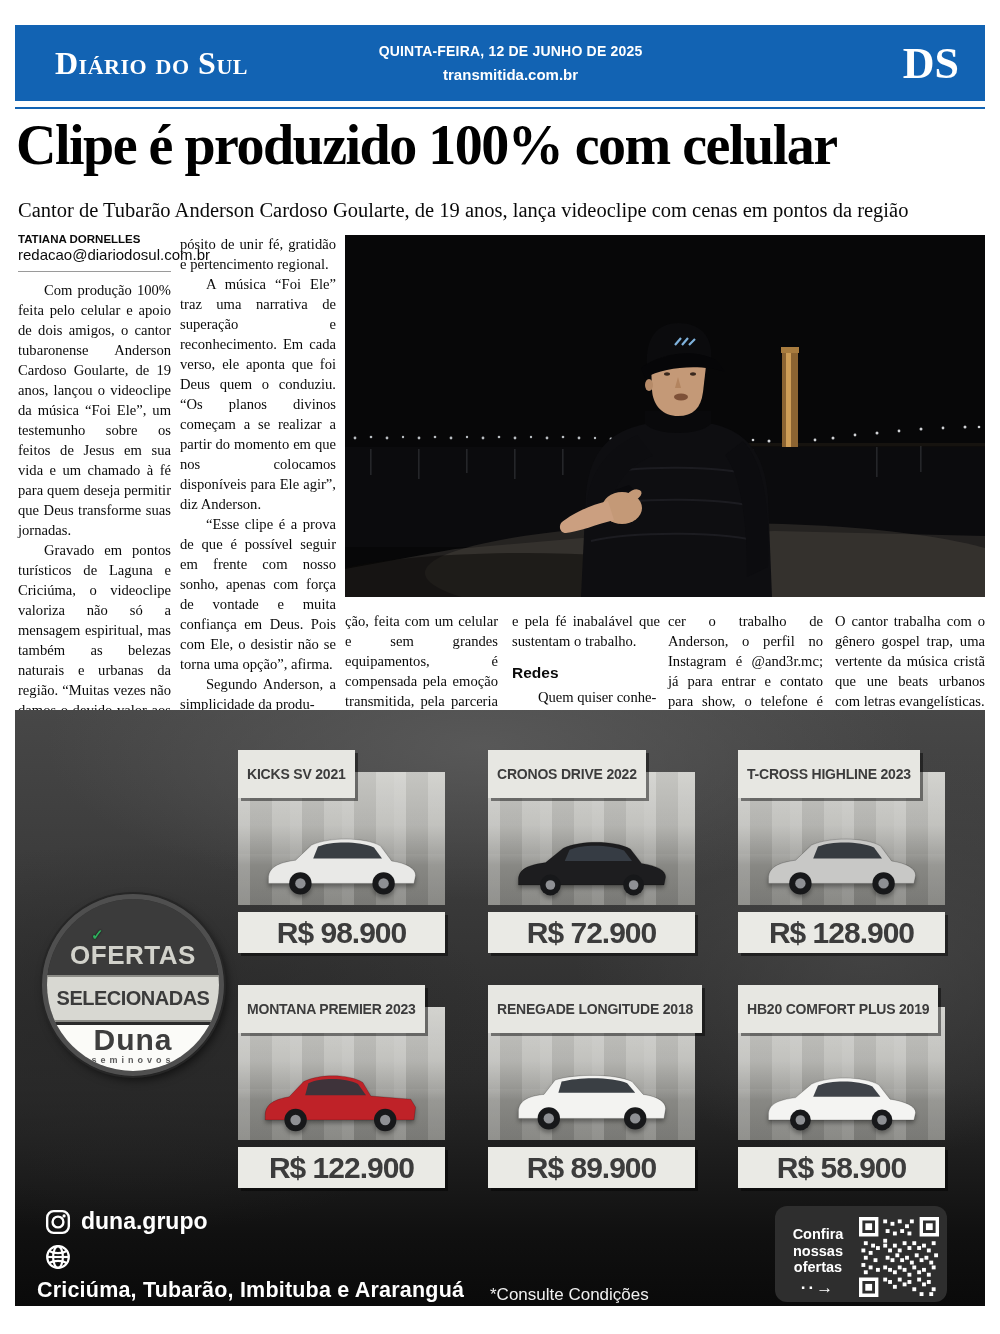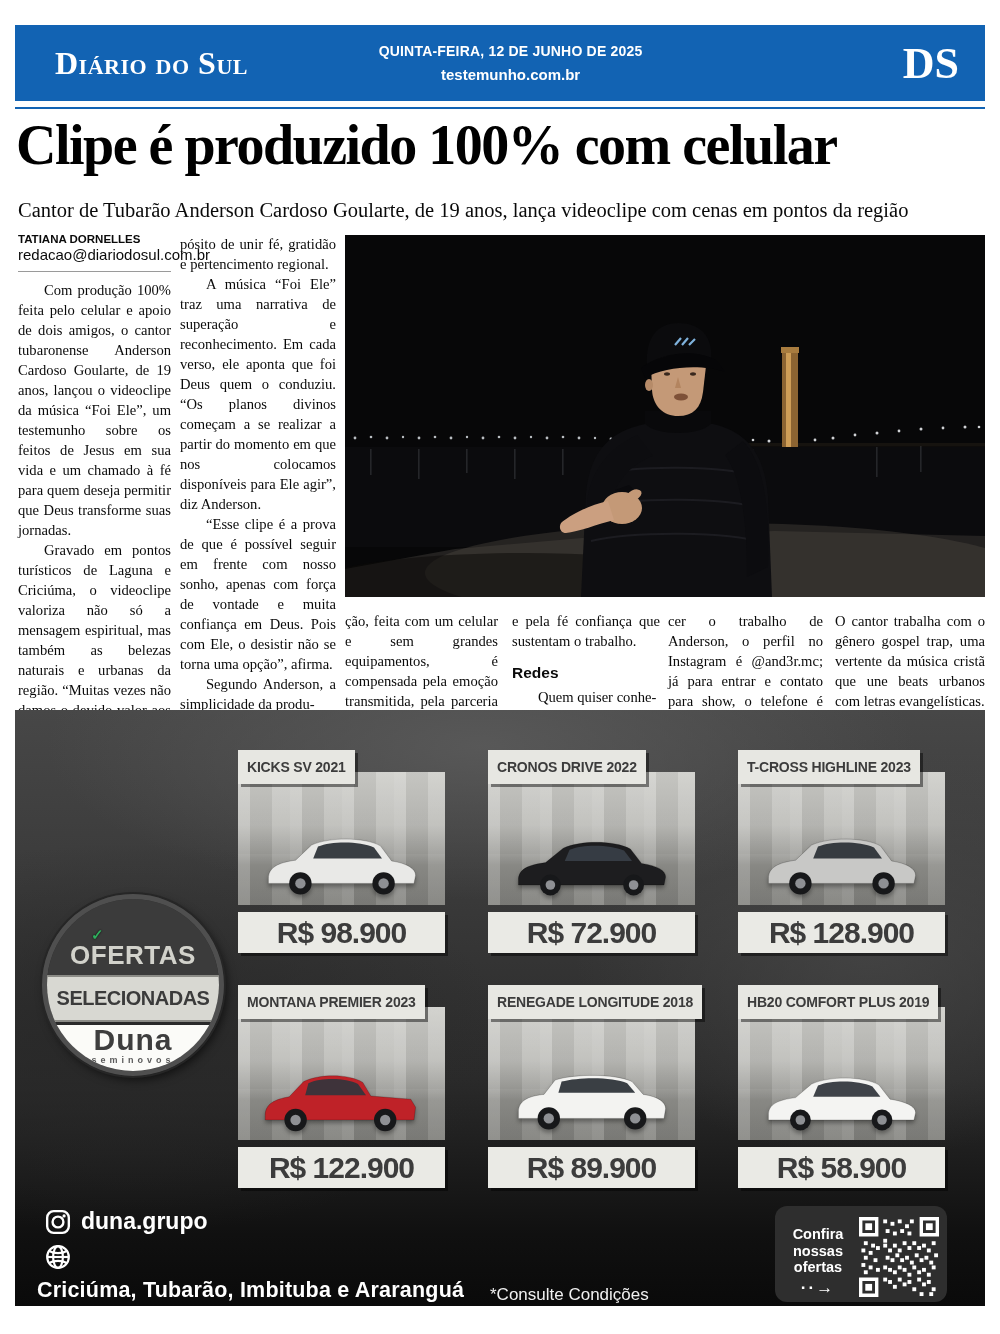--- a/index.html
+++ b/index.html
@@ -63,21 +63,21 @@
              font-weight:bold;font-size:20px;letter-spacing:-.5px;border-top:2px solid #8b8b86;border-bottom:2px solid #8b8b86;}
   .badge-bottom{height:31%;background:#fbfbf8;text-align:center;}
   .brand{font-size:30px;font-weight:bold;color:#3e3e3e;letter-spacing:1px;line-height:1.0;margin-top:3px;}
   .brand-sub{font-size:9px;letter-spacing:4px;color:#5a5a5a;font-weight:bold;}
   .badge .check{position:absolute;left:44px;top:27px;color:#2fae5d;font-size:15px;font-weight:bold;
                 text-shadow:0 0 2px #000;}
 
   
   .card{position:absolute;width:207px;height:203px;}
   .card .tag{position:absolute;left:0;top:0;background:#e7e7e2;color:#3c3c3c;font-weight:bold;
-             font-size:14px;letter-spacing:-.2px;padding:9px 9px;white-space:nowrap;
+             font-size:14px;letter-spacing:-.2px;padding:16px 9px;white-space:nowrap;
              box-shadow:3px 3px 0 rgba(0,0,0,.45);z-index:2;}
   .card .imgbox{position:absolute;left:0;top:22px;width:207px;height:133px;overflow:hidden;
              display:flex;align-items:flex-end;justify-content:center;
              background:
                repeating-linear-gradient(90deg, rgba(255,255,255,.14) 0 12px, rgba(0,0,0,.05) 12px 34px, rgba(255,255,255,.08) 34px 52px),
                linear-gradient(180deg,#cfcfcb 0%,#bdbdb9 40%,#9d9d99 62%,#88888400 62%),
                linear-gradient(180deg,#c6c6c2 0%,#b2b2ae 55%,#8f8f8b 70%,#7f7f7b 100%);}
   .car{width:176px;height:82px;margin-bottom:3px;filter:drop-shadow(0 3px 2px rgba(0,0,0,.35));}
   .card .price{position:absolute;left:0;top:162px;width:207px;height:41px;background:#eaeae5;color:#3c3c3c;
              font-weight:bold;font-size:30px;letter-spacing:-1px;display:flex;align-items:center;justify-content:center;
@@ -98,21 +98,21 @@
 </head>
 <body>
 
 <div class="page">
 
   <header>
     <div class="bluebar">
       <div class="nameplate">Diário do Sul</div>
       <div class="mast-center">
         <div class="mast-date">QUINTA-FEIRA, 12 DE JUNHO DE 2025</div>
-        <div class="mast-site">testemunho.com.br</div>
+        <div class="mast-site">transmitida.com.br</div>
       </div>
       <div class="mast-initials">DS</div>
     </div>
     <div class="blue-rule"></div>
   </header>
 
   <h1 class="headline">Clipe é produzido 100% com celular</h1>
   <p class="subhead">Cantor de Tubarão Anderson Cardoso Goularte, de 19 anos, lança videoclipe com cenas em pontos da região</p>
 
   <div class="byline">
@@ -225,21 +225,21 @@
         <path d="M263,266 C245,270 227,279 217,287 C213,291 215,298 221,298 C233,297 253,289 269,285 Z" fill="#cb9f80"></path>
         <ellipse cx="289" cy="260" rx="8" ry="5" fill="#c49977" transform="rotate(-25 289 260)"></ellipse>
       </g>
     </svg>
   </div>
 
   <div class="col col3">
     <p>ção, feita com um celular e sem grandes equipamentos, é compensada pela emoção transmitida, pela parceria verdadeira</p>
   </div>
   <div class="col col4">
-    <p>e pela fé confiança que sustentam o trabalho.</p>
+    <p>e pela fé inabalável que sustentam o trabalho.</p>
     <h3 class="section-head">Redes</h3>
     <p class="indent">Quem quiser conhe-</p>
   </div>
   <div class="col col5">
     <p>cer o trabalho de Anderson, o perfil no Instagram é @and3r.mc; já para entrar e contato para show, o telefone é (48) 99949-0627.</p>
   </div>
   <div class="col col6">
     <p>O cantor trabalha com o gênero gospel trap, uma vertente da música cristã que une beats urbanos com letras evangelísticas.</p>
   </div>
 

